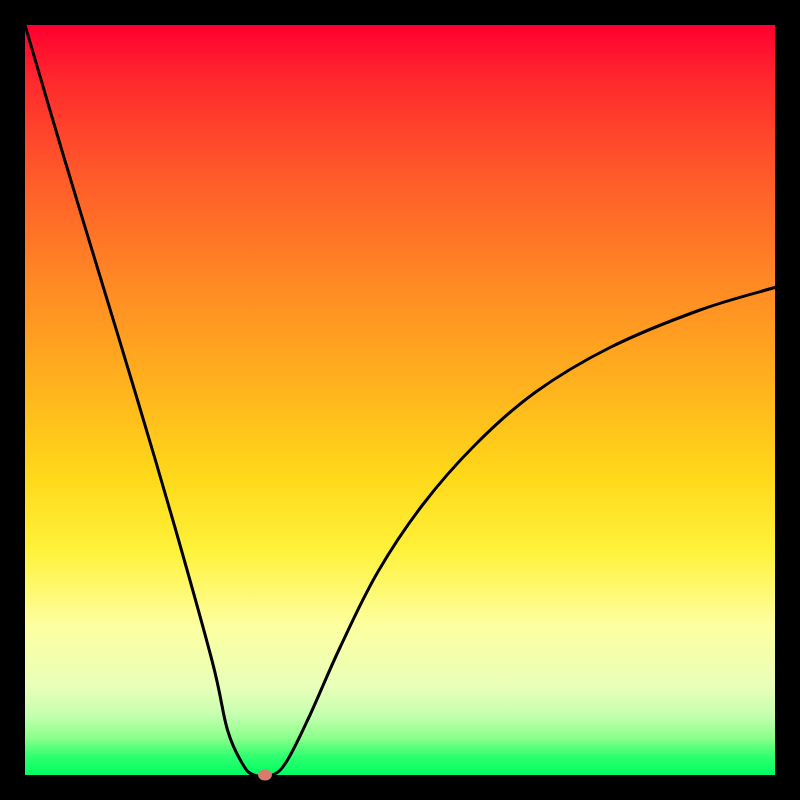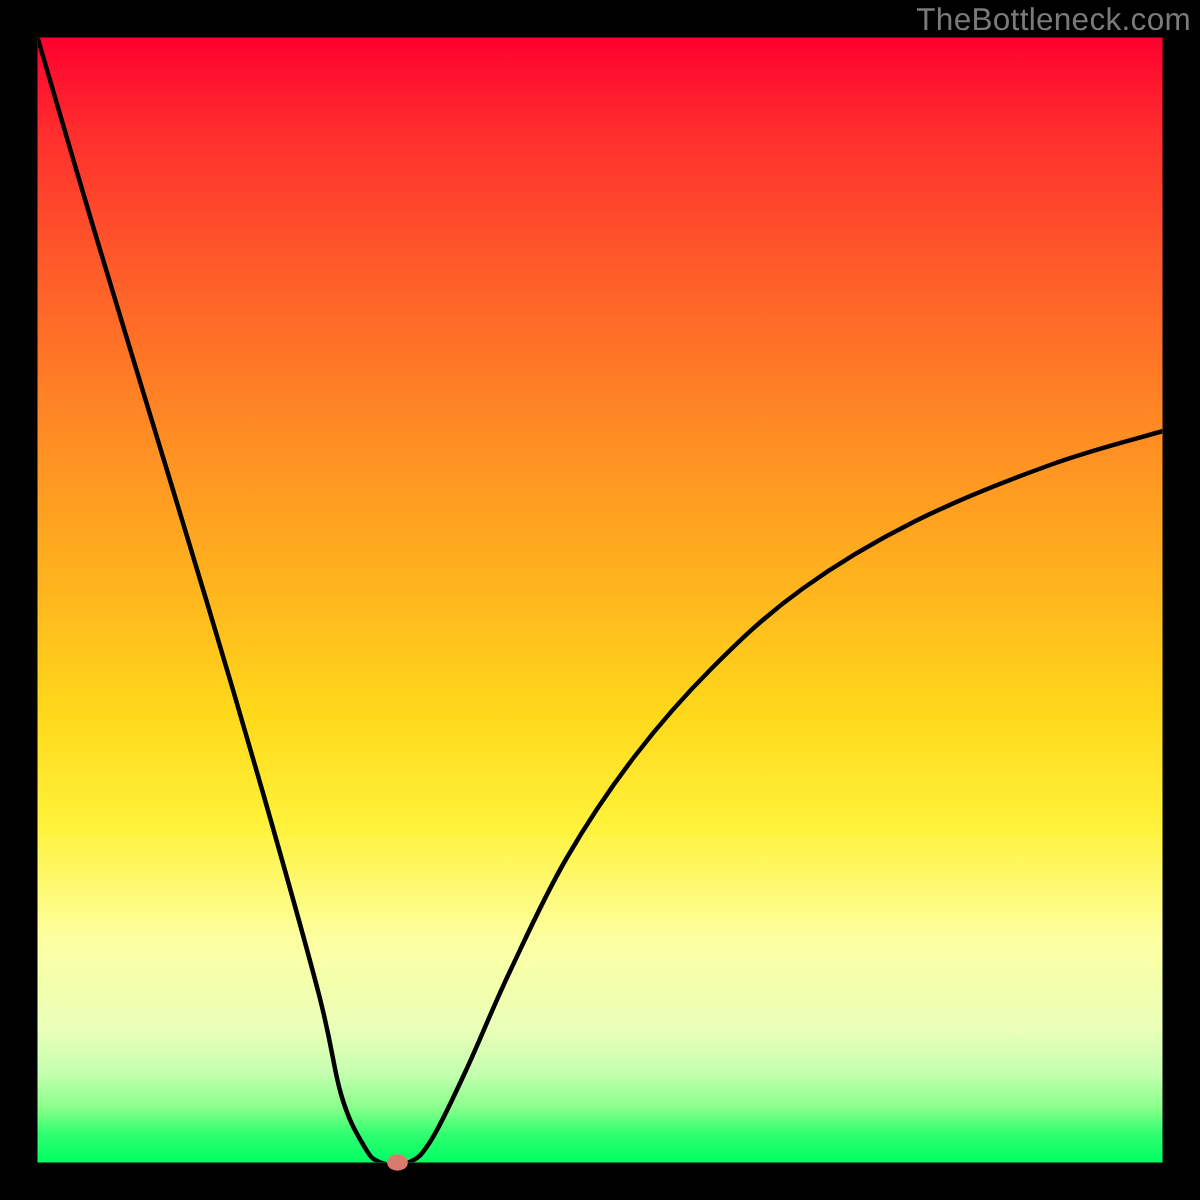--- a/index.html
+++ b/index.html
@@ -71,14 +71,13 @@
   <div class="plot-area">
 
     <svg class="curve" viewBox="0 0 750 750" preserveAspectRatio="none">
 
       <path id="curve-path" d="M 0 0 C 6.75 22.95, 24 82.275, 37.5 127.5 C 51 172.725, 61.5 206.7, 75 251.25 C 88.5 295.8, 99 329.775, 112.5 375 C 126 420.225, 136.5 455.25, 150 502.5 C 163.5 549.75, 178.05 601.05, 187.5 637.5 C 196.95 673.95, 197.1 686.775, 202.5 705 C 207.9 723.225, 212.77499999999998 730.65, 217.49999999999997 738.75 C 222.22499999999997 746.85, 223.35 747.975, 228.75 750 C 234.15 752.025, 241.425 752.7, 247.5 750 C 253.575 747.3, 255.75 745.8, 262.5 735 C 269.25 724.2, 275.55 710.25, 285 690 C 294.45 669.75, 302.85 648.15, 315 622.5 C 327.15 596.85, 337.65 573.15, 352.5 547.5 C 367.35 521.85, 379.95 502.95, 397.5 480 C 415.05 457.05, 429.75 440.25, 450 420 C 470.25 399.75, 485.70000000000005 385.05, 510.00000000000006 367.5 C 534.3000000000001 349.95, 555.3 337.3500000000001, 585 322.50000000000006 C 614.7 307.65000000000003, 645.3 295.8, 675 285 C 704.7 274.2, 736.5 266.55, 750 262.5" fill="none" stroke="#000" stroke-width="3" stroke-linejoin="round" stroke-linecap="round"></path>
     </svg>
 
     <div class="marker" id="min-marker" style="left: 240px; top: 750px; background: rgb(217, 122, 110);"></div>
   </div>
 
-  <div class="watermark">TheBottleneck.com</div>
 </div>
 
 </body></html>

